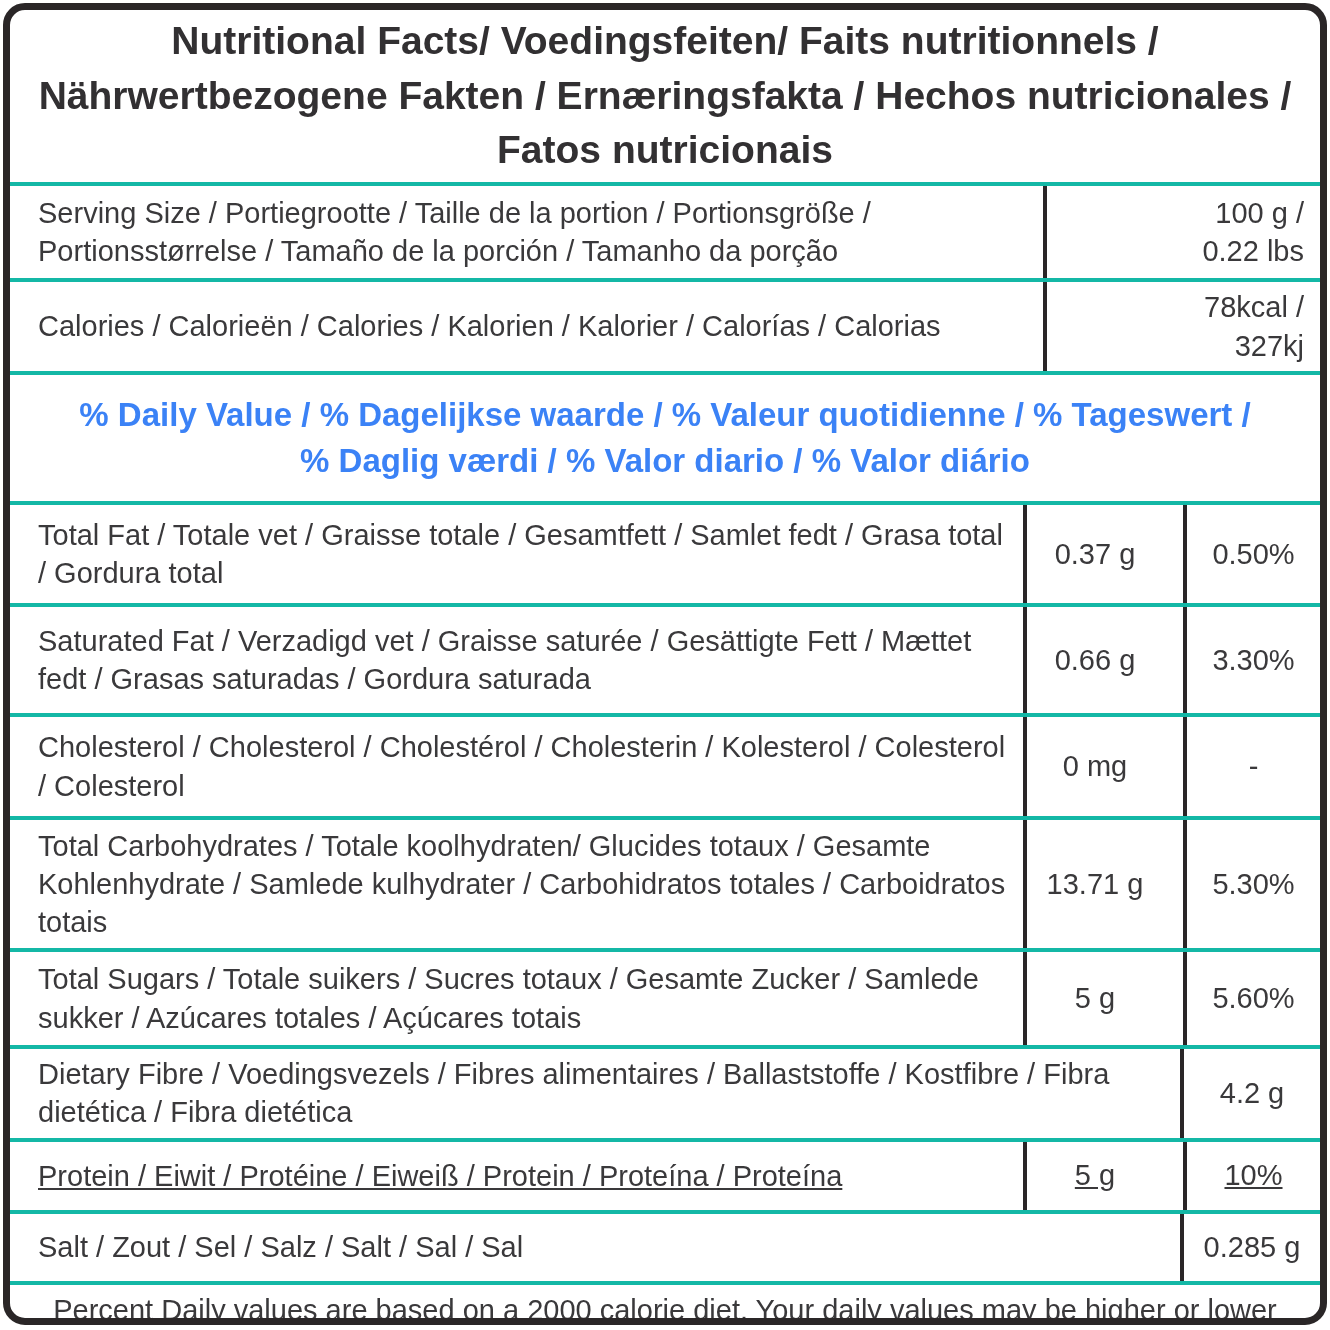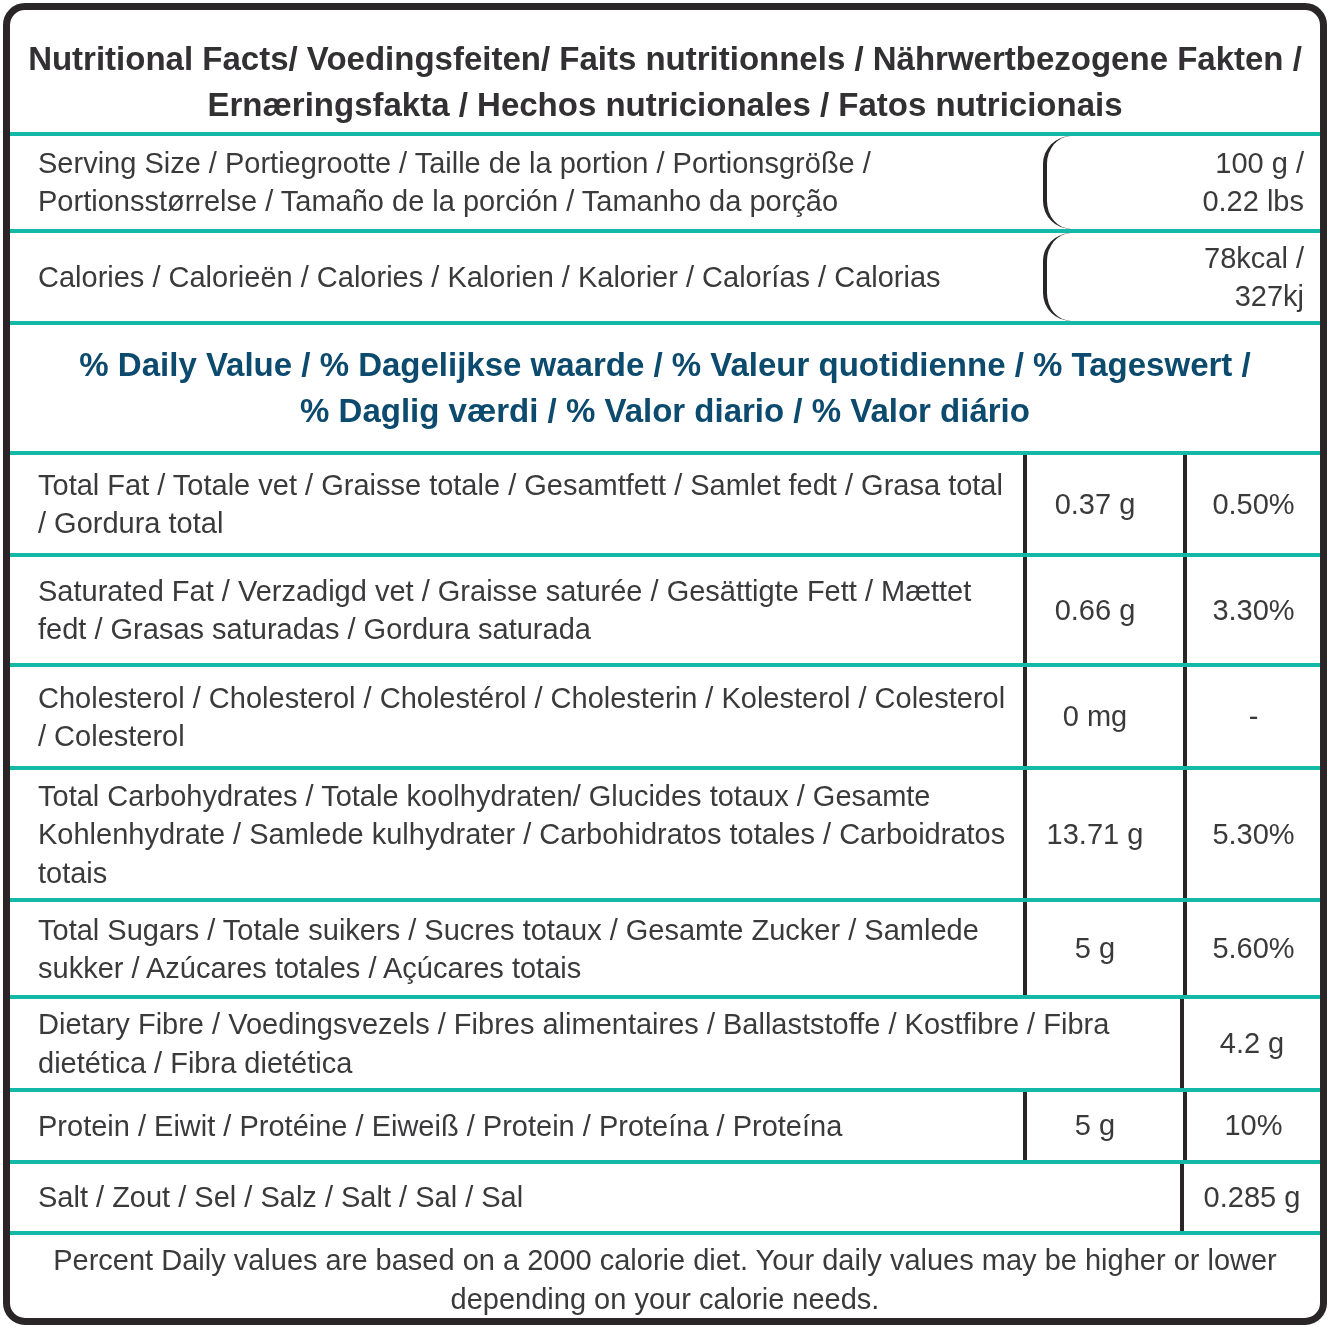--- a/index.html
+++ b/index.html
@@ -32,35 +32,35 @@
   }
   .row + .row {
     border-top: 4px solid #14b8a6;
   }
   .title-row {
     min-height: 122px;
     align-items: flex-end;
     justify-content: center;
     text-align: center;
     font-weight: bold;
-    font-size: 33px;
+    font-size: 39px;
     line-height: 1.4;
     padding: 4px 4px;
     color: #323032;
   }
   .dv-row {
     min-height: 113px;
     align-items: center;
     justify-content: center;
     text-align: center;
     font-weight: bold;
     font-size: 33px;
     line-height: 1.4;
     padding: 17px 60px;
-    color: #0c4a6e;
+    color: #3b82f6;
   }
   .kv-row .label-cell {
     flex: 1 1 auto;
     display: flex;
     align-items: center;
     padding: 8px 12px 8px 28px;
     font-size: 29px;
     line-height: 1.32;
   }
   .kv-row .value-cell {
@@ -68,21 +68,20 @@
     box-sizing: border-box;
     border-left: 4px solid #2a2627;
     display: flex;
     align-items: center;
     justify-content: flex-end;
     text-align: right;
     padding: 6px 16px 6px 16px;
     font-size: 29px;
     line-height: 1.32;
     white-space: pre-line;
-    border-radius: 28px;
   }
   .serving-row { min-height: 93px; }
   .calories-row { min-height: 90px; }
   .nutrient-row .n-label {
     flex: 1 1 auto;
     display: flex;
     align-items: center;
     padding: 6px 12px 6px 28px;
     font-size: 29px;
     line-height: 1.32;
@@ -109,21 +108,21 @@
     font-size: 29px;
     padding: 4px 6px;
     margin-left: 20px;
   }
   .nr0 { min-height: 102px; }
   .nr1 { min-height: 110px; }
   .nr2 { min-height: 103px; }
   .nr3 { min-height: 132px; }
   .nr4 { min-height: 97px; }
   .nr5 { min-height: 90px; }
-  .nr6 { min-height: 72px; }
+  .nr6 { min-height: 72px; text-decoration: underline; }
   .nr7 { min-height: 71px; }
   .footer-row {
     flex: 1 1 auto;
     align-items: center;
     justify-content: center;
     text-align: center;
     font-size: 29px;
     line-height: 1.35;
     padding: 6px 36px;
   }

